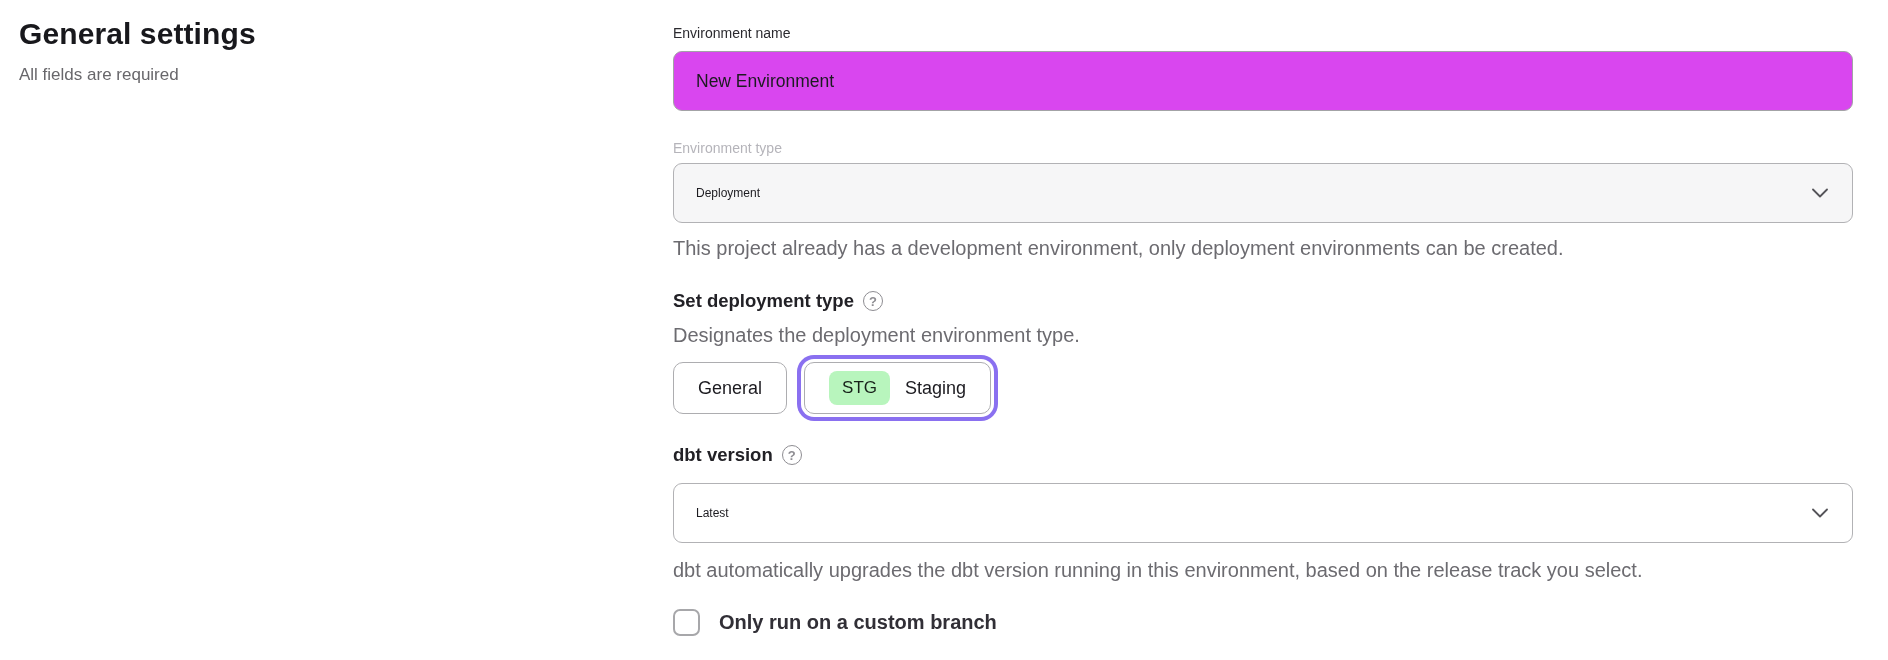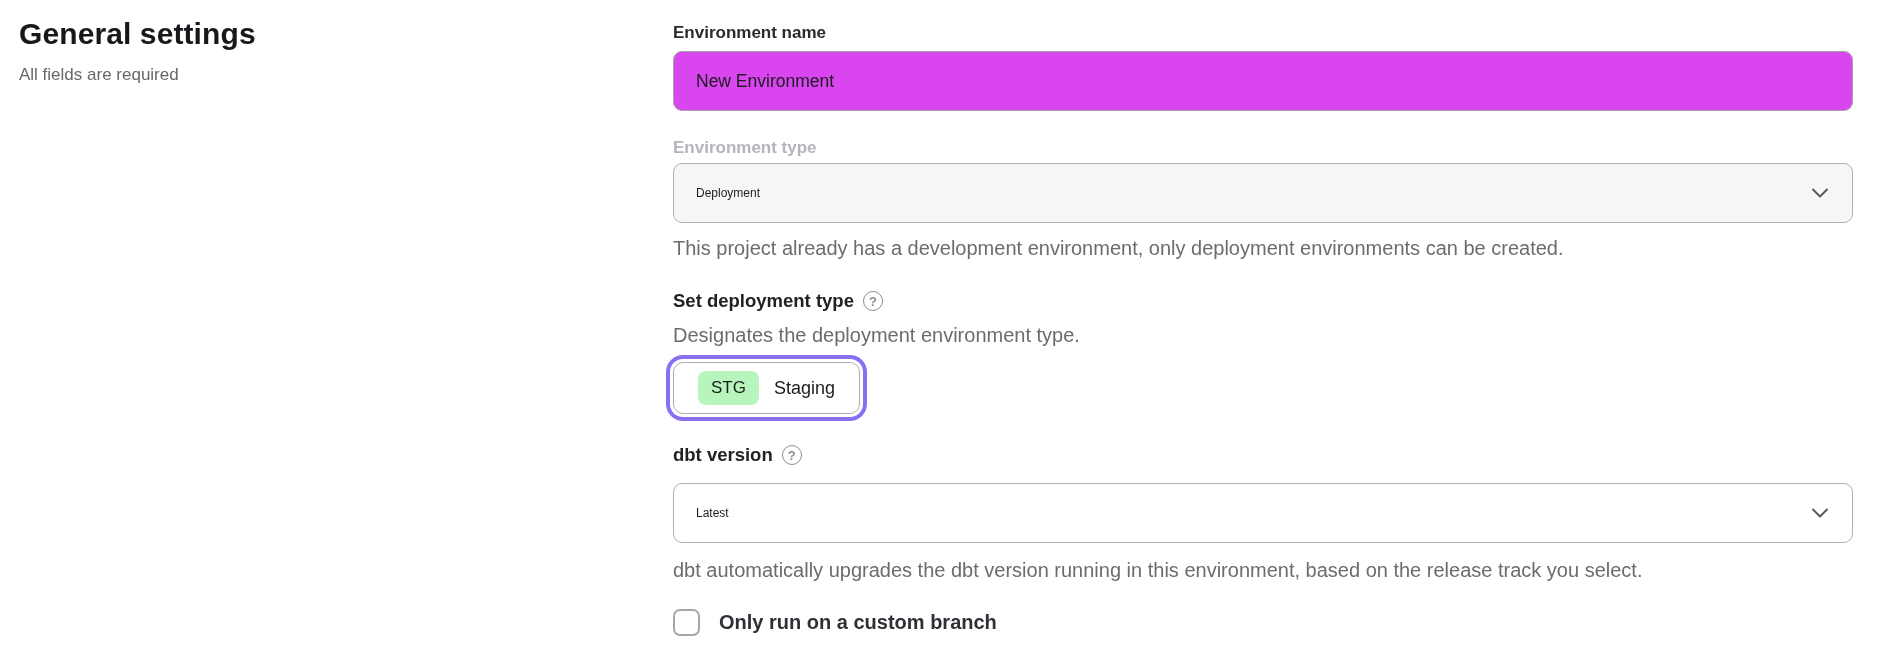--- a/index.html
+++ b/index.html
@@ -13,21 +13,21 @@
   .layout { position: relative; width: 1888px; height: 660px; border-radius: 16px; }
 
   
   .left-col { position: absolute; left: 19px; top: 16px; width: 560px; }
   .page-title { font-size: 30px; font-weight: 700; letter-spacing: .1px; color: #18181c; line-height: 1.2; }
   .page-subtitle { margin-top: 13px; font-size: 17px; color: #68676b; }
 
   
   .right-col { position: absolute; left: 673px; top: 14px; width: 1180px; }
 
-  .field-label { font-size: 17px; font-weight: 700; color: #2b2a2f; line-height: 22px; }
+  .field-label { font-size: 14px; font-weight: 400; color: #2b2a2f; line-height: 22px; }
   .field-label.disabled { color: #b5b4ba; }
 
   .text-input {
     margin-top: 7px;
     width: 100%; height: 60px;
     border: 1px solid #a3a3a6; border-radius: 9px;
     padding: 0 22px;
     font-family: "Liberation Sans", sans-serif;
     font-size: 17.5px; color: #1c1b20;
     background: #d946ef;
@@ -124,20 +124,23 @@
     </div>
     <div class="helper-text mt-helper1">This project already has a development environment, only deployment environments can be created.</div>
 
     <div class="section-heading mt-heading1">
       <span>Set deployment type</span>
       <span class="help-icon">?</span>
     </div>
     <div class="helper-text mt-desc">Designates the deployment environment type.</div>
 
     <div class="seg-row">
+      <button class="seg-btn">
+        <span>General</span>
+      </button>
       <button class="seg-btn selected">
         <span class="badge stg">STG</span>
         <span>Staging</span>
       </button>
     </div>
 
     <div class="section-heading mt-heading2">
       <span>dbt version</span>
       <span class="help-icon">?</span>
     </div>

